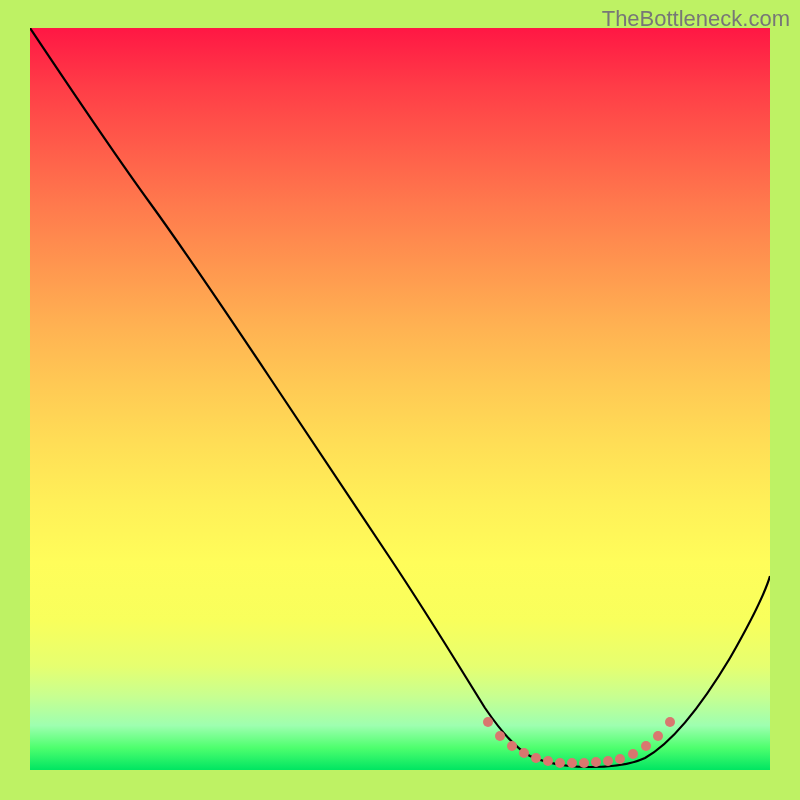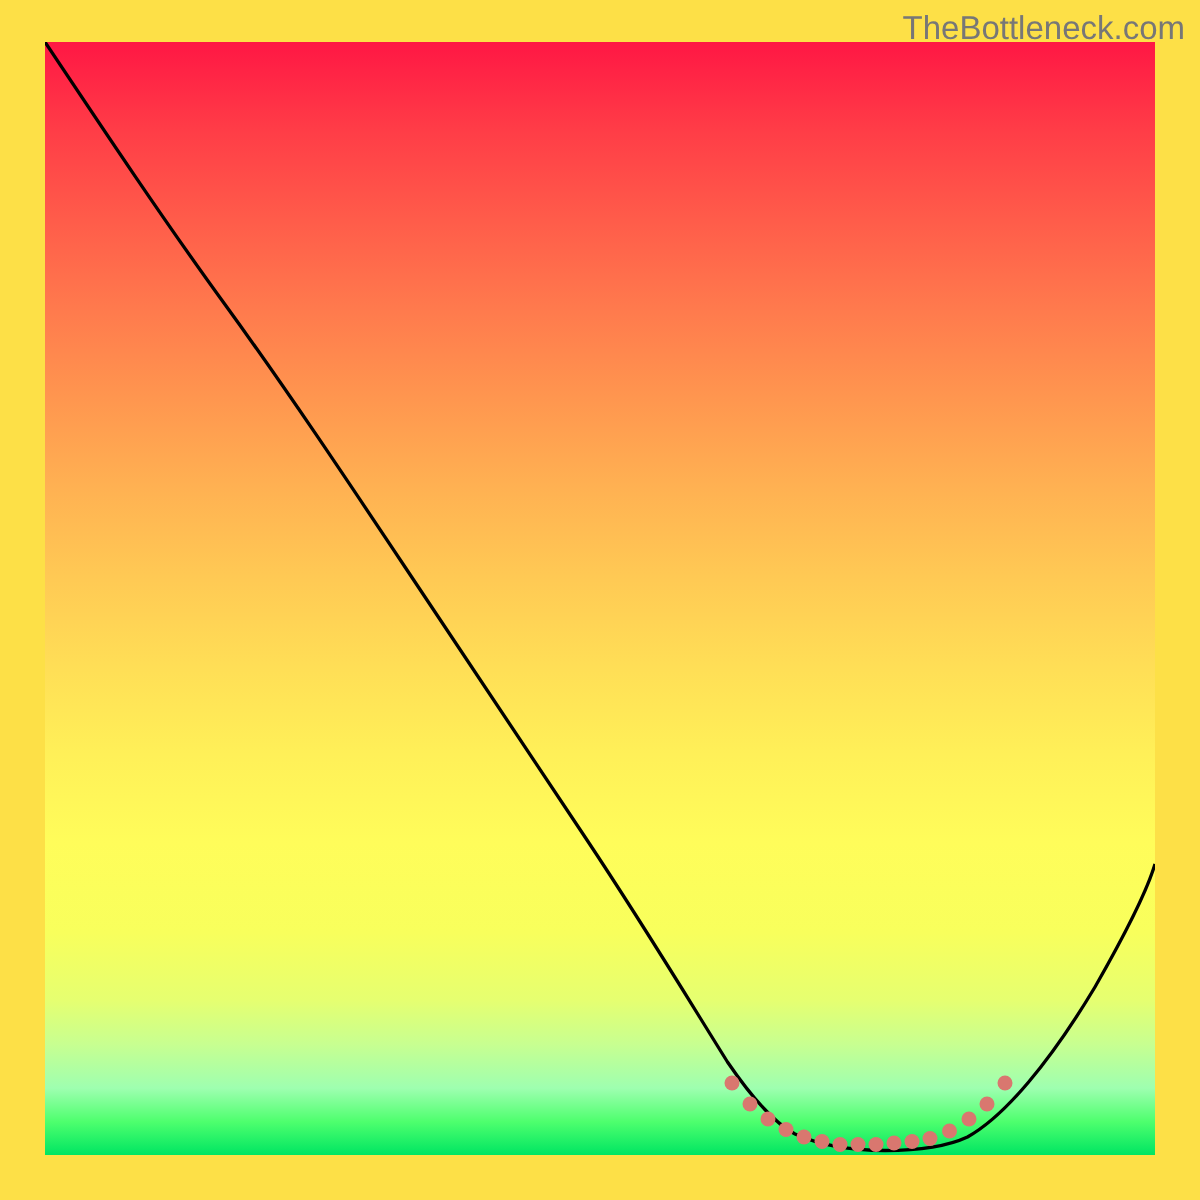--- a/index.html
+++ b/index.html
@@ -7,21 +7,21 @@
     width: 800px;
     height: 800px;
     background: #000;
     font-family: Arial, sans-serif;
     position: relative;
   }
   .container {
     width: 800px;
     height: 800px;
     position: relative;
-    background: #fde047;
+    background: #bef264;
   }
   .watermark {
     position: absolute;
     top: 6px;
     right: 10px;
     color: #777;
     font-size: 22px;
     font-weight: 500;
     z-index: 10;
   }

